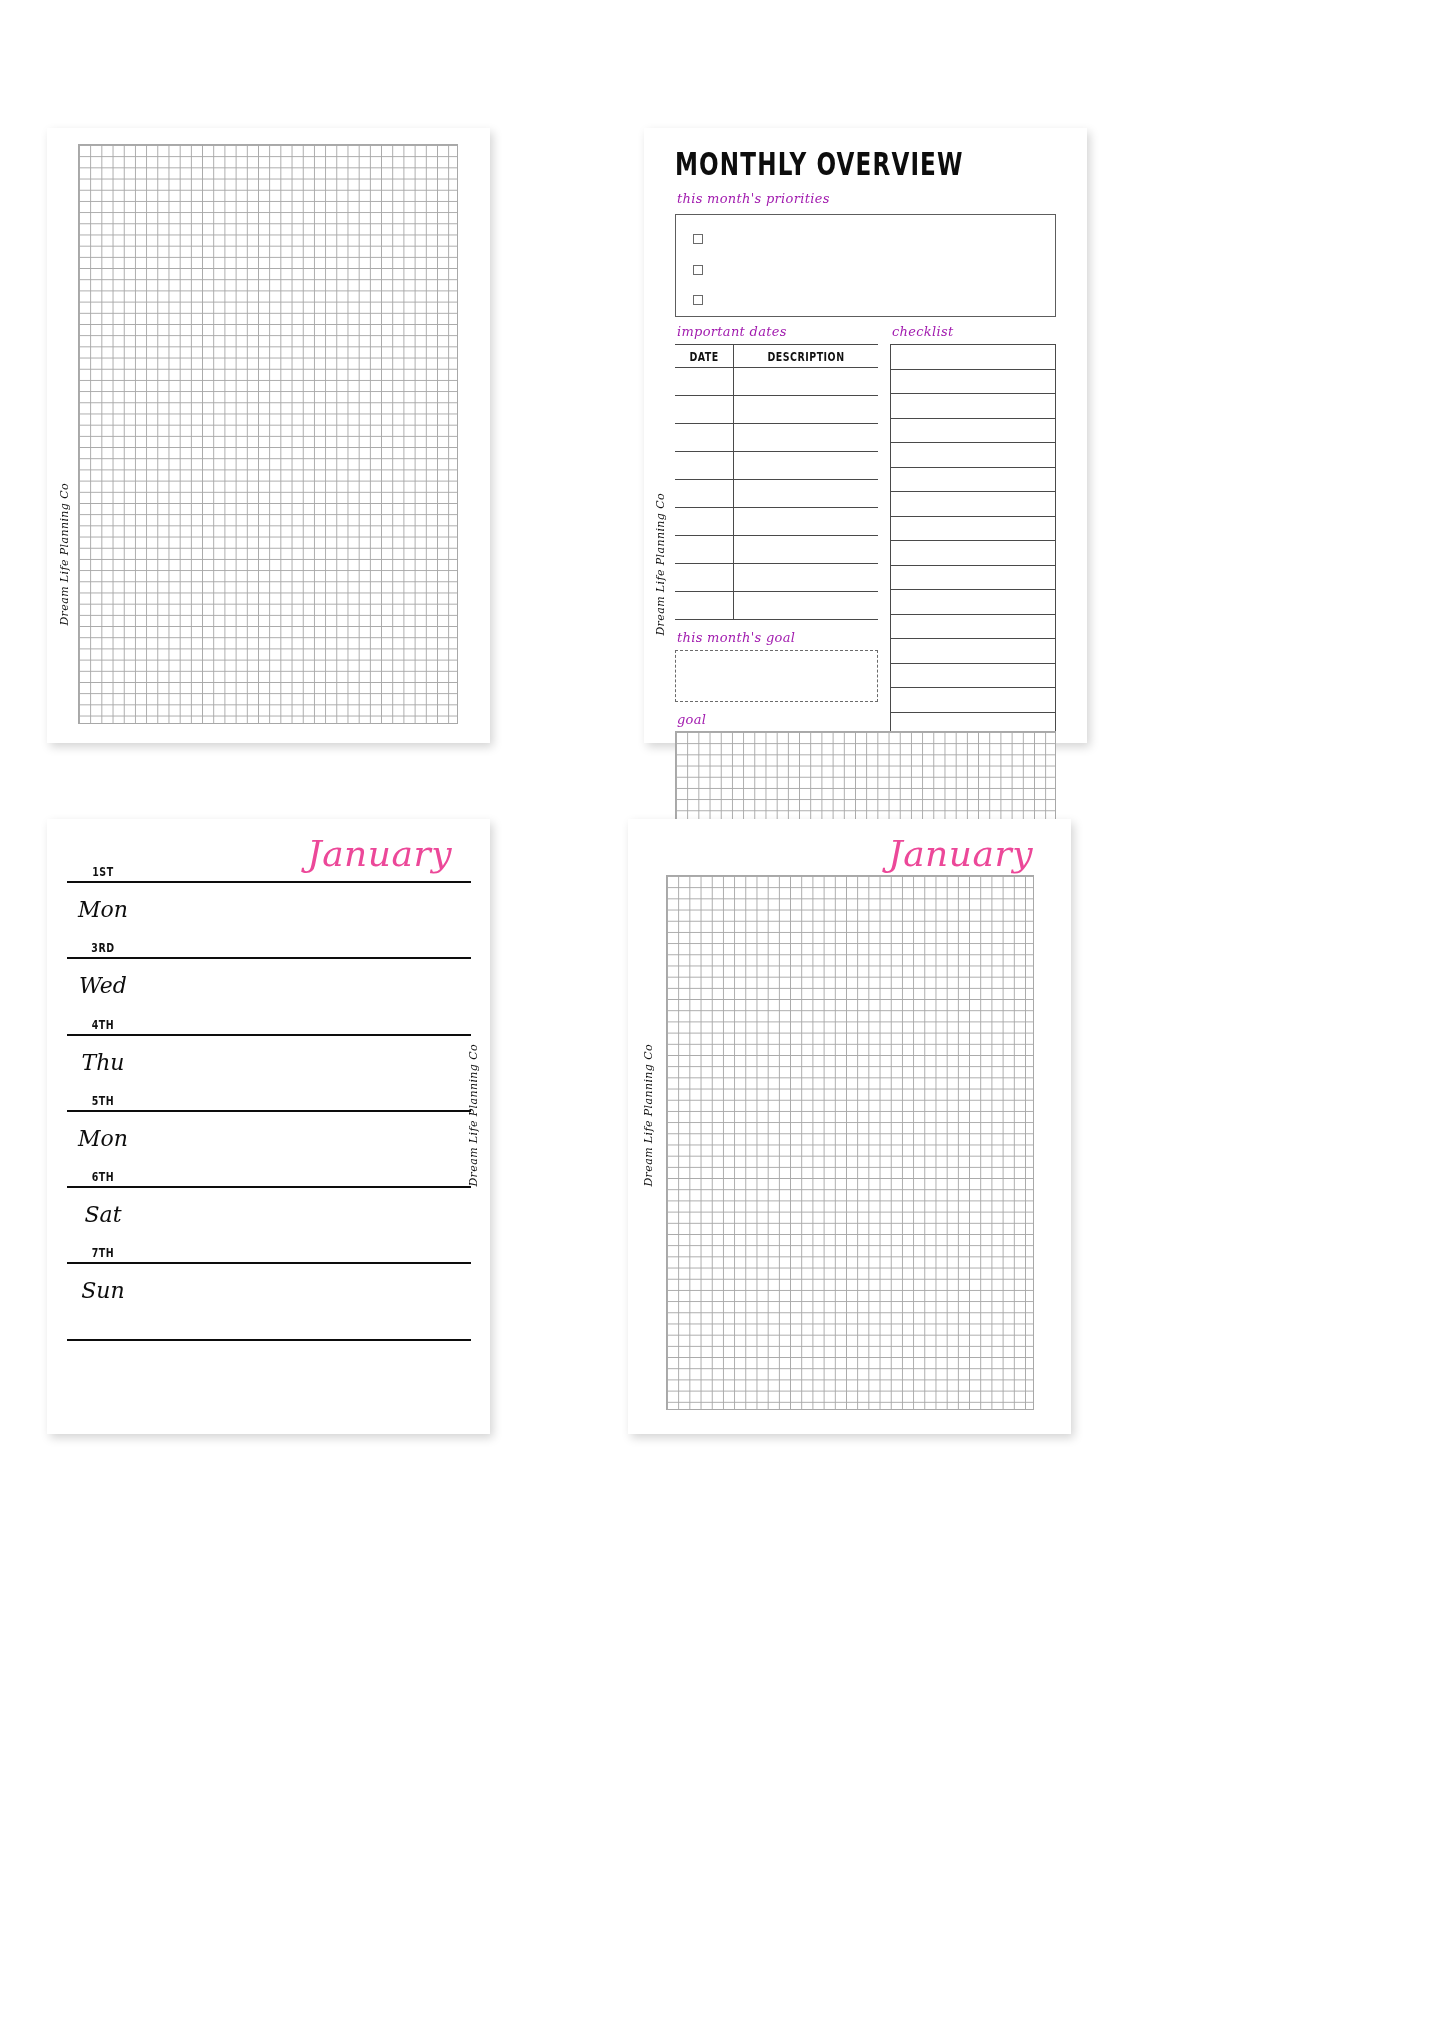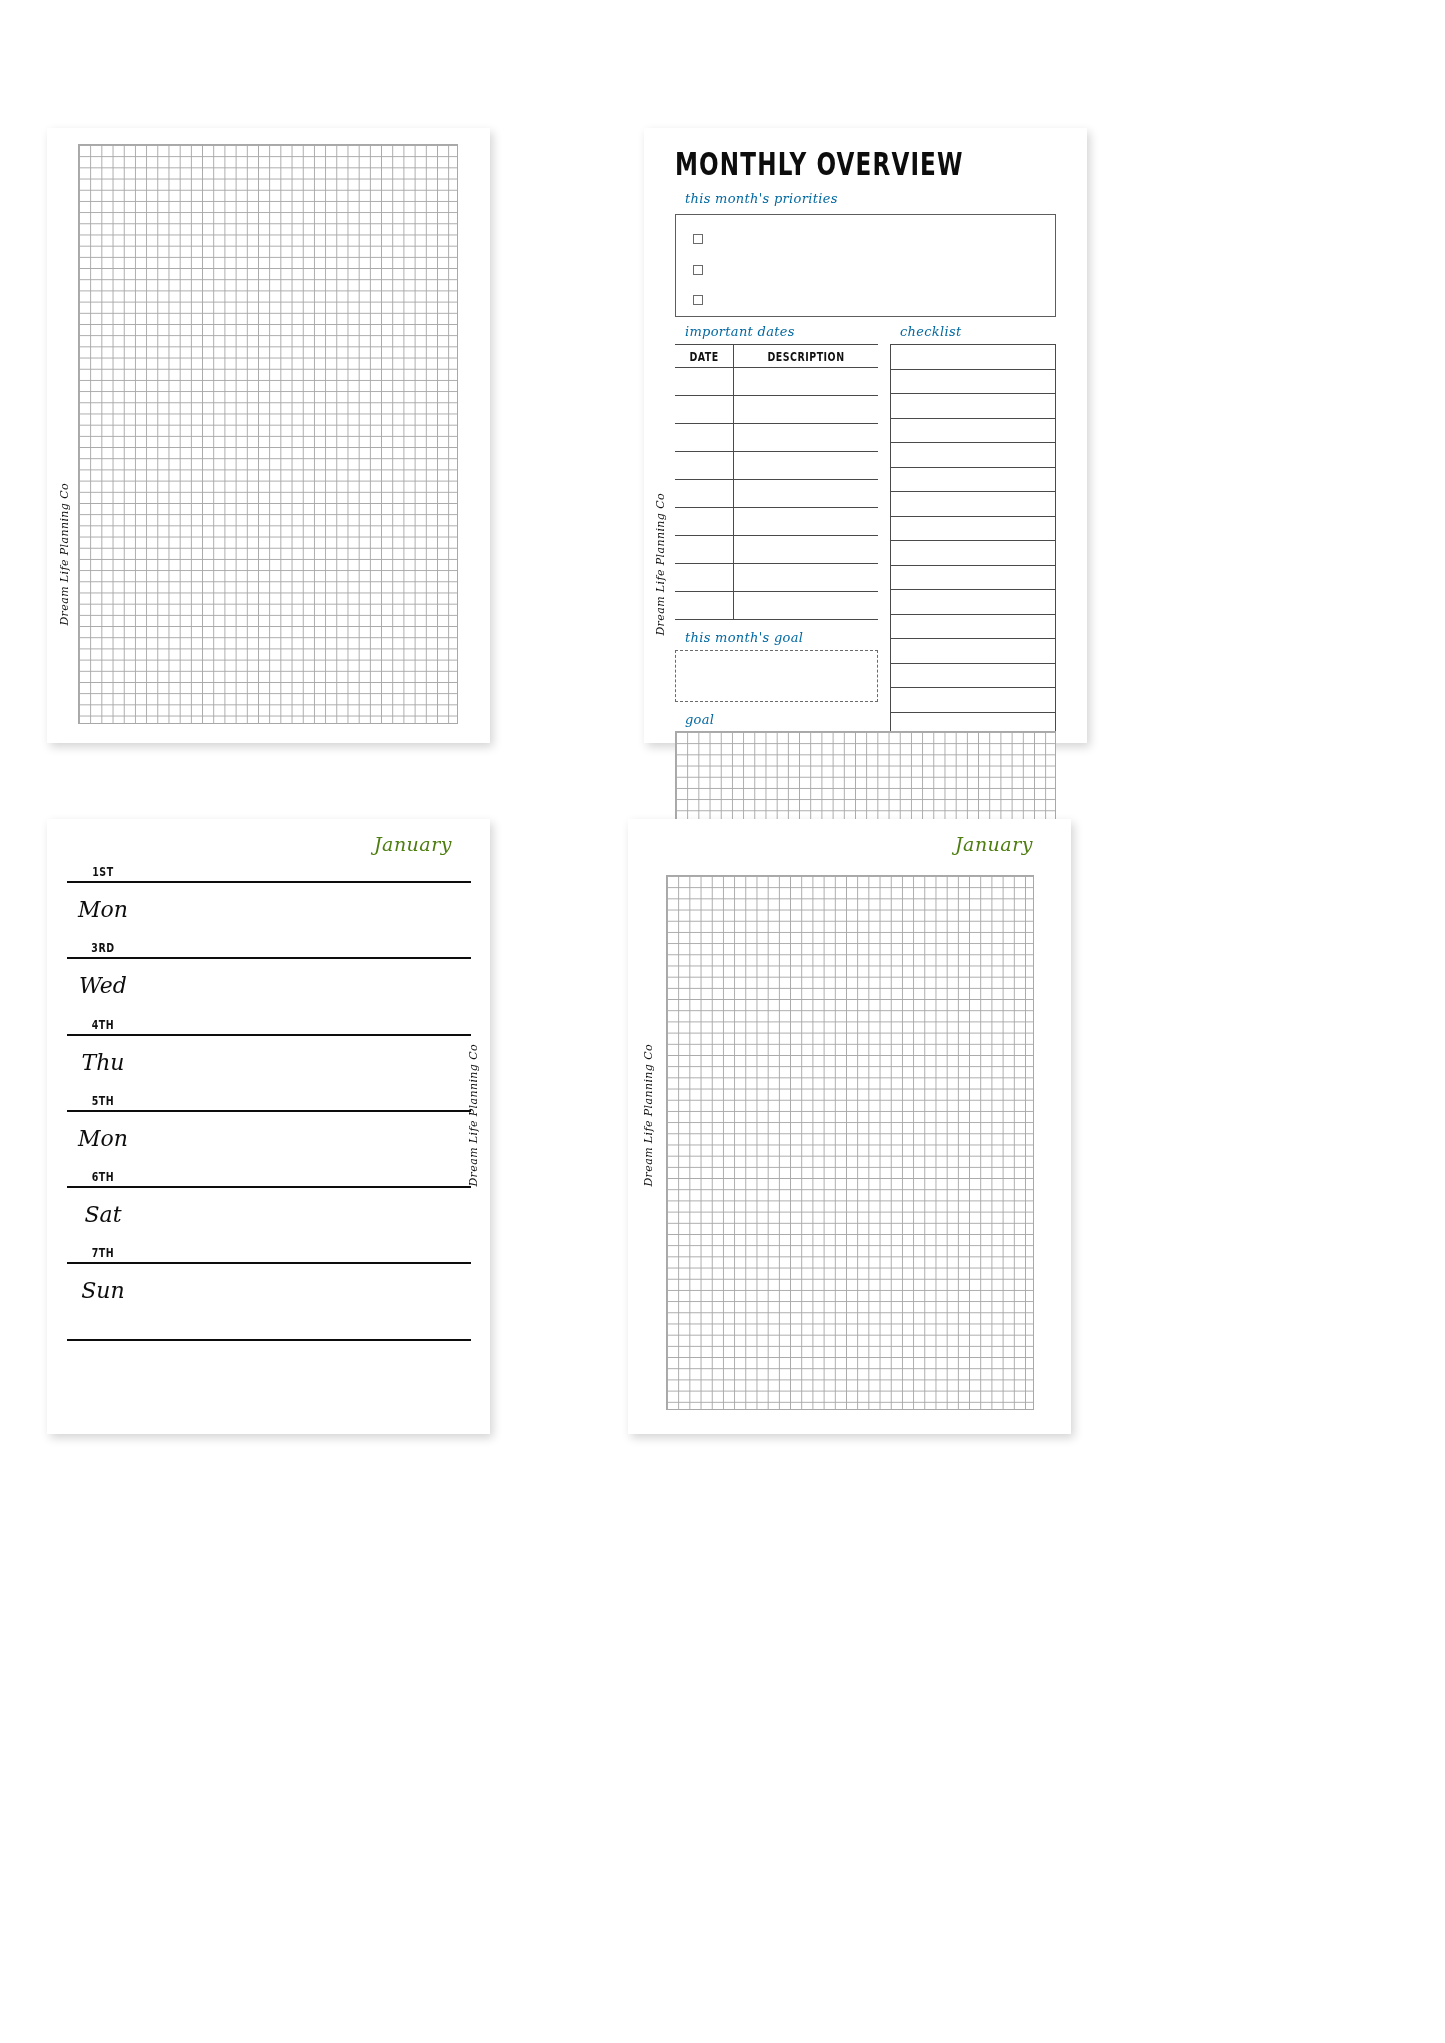--- a/index.html
+++ b/index.html
@@ -75,24 +75,23 @@
     color: #0d0d0d;
     transform: scaleY(1.18) scaleX(0.95);
     transform-origin: left top;
   }
 
   .script-label {
     position: absolute;
     font-family: "DejaVu Serif", serif;
     font-style: italic;
     font-size: 13px;
-    color: #0369a1;
+    color: #a21caf;
     letter-spacing: 0.3px;
     white-space: nowrap;
-    margin-left: 8px;
   }
 
   .box-outline {
     position: absolute;
     border: 1.6px solid #5d5d5d;
     background: #fff;
   }
 
   #priorities-box { left: 31px; top: 86px; width: 381px; height: 103px; }
 
@@ -164,22 +163,22 @@
     left: 31px; top: 603px;
     width: 381px; height: 93px;
     background-size: 11.2px 11.2px;
   }
 
   
   .month-script {
     position: absolute;
     font-family: "DejaVu Serif", serif;
     font-style: italic;
-    font-size: 19px;
-    color: #4d7c0f;
+    font-size: 36px;
+    color: #ec4899;
     white-space: nowrap;
     letter-spacing: 0.5px;
   }
   #weekly-month  { right: 38px; top: 14px; }
   #gridmon-month { right: 38px; top: 14px; }
 
   #weekly-table {
     position: absolute;
     left: 20px; top: 62px;
     width: 404px; height: 534px;

